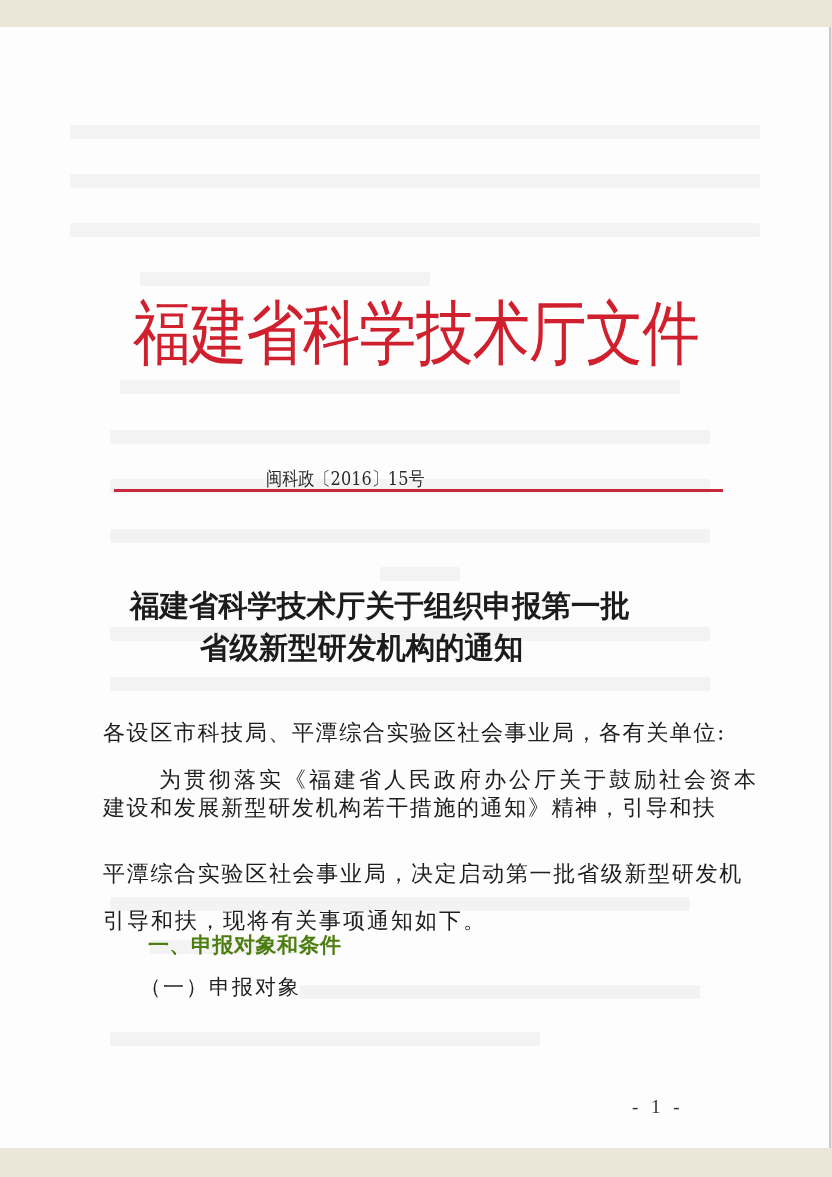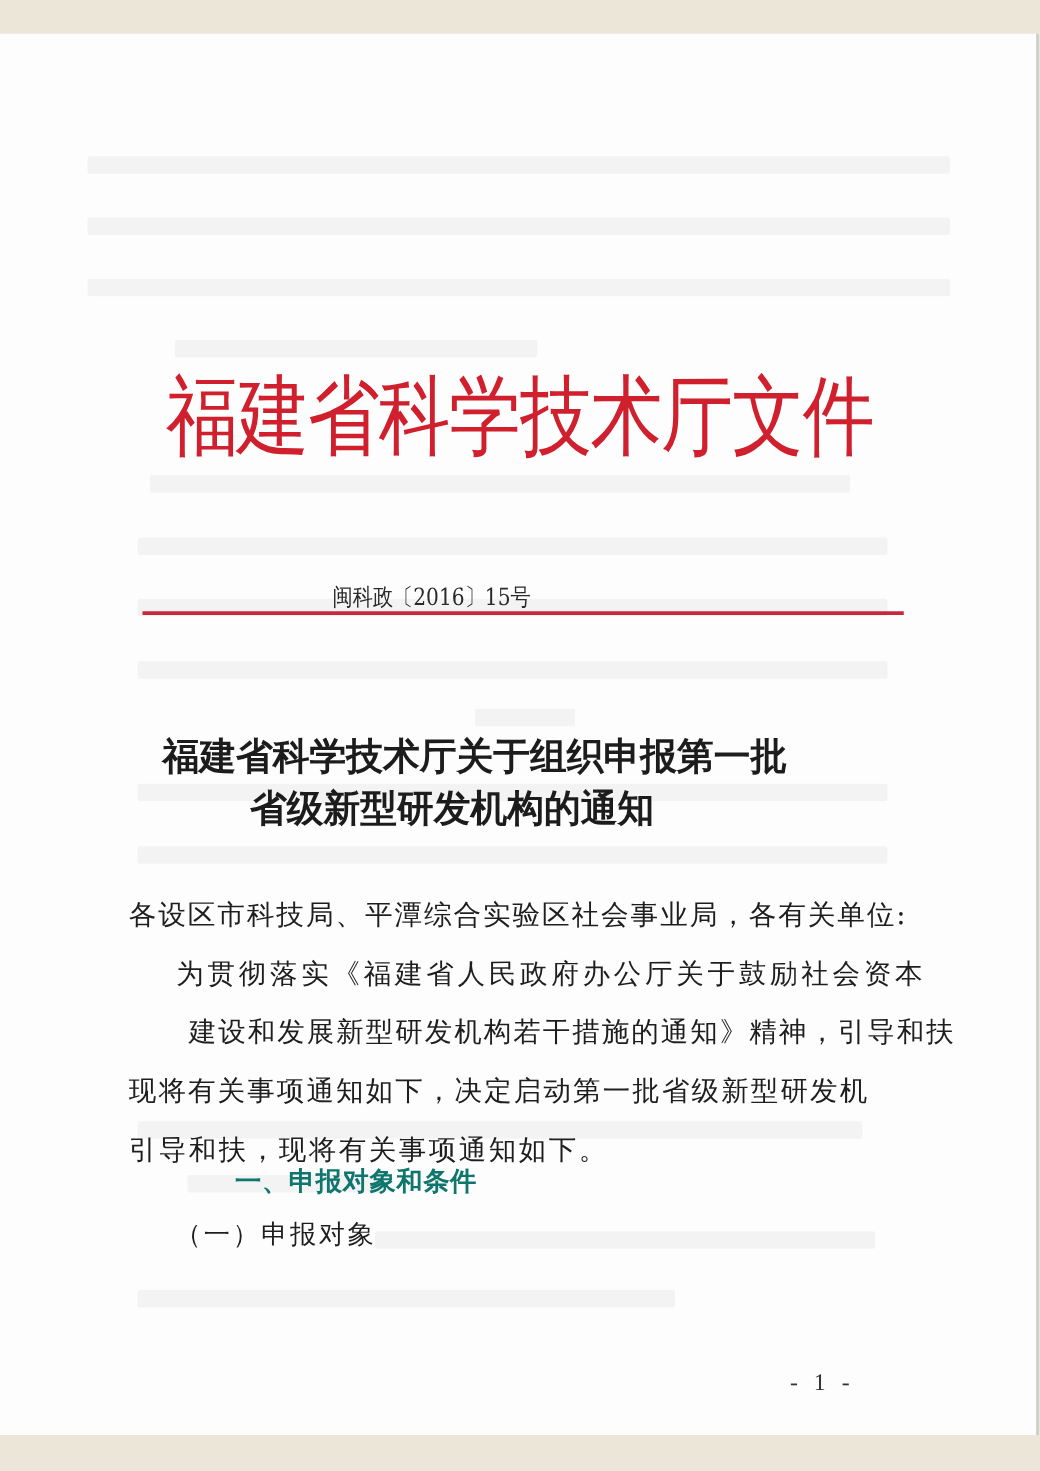--- a/index.html
+++ b/index.html
@@ -38,23 +38,22 @@
     transform-origin: left top; transform: scaleX(0.98);
   }
   .t1 { left: 130px; top: 588px; letter-spacing: 0px; }
   .t2 { left: 200px; top: 630px; letter-spacing: 0px; }
   .body-line {
     font-size: 22px; line-height: 28px; color: #1e1e1e;
     font-family: "DejaVu Serif", serif;
     transform-origin: left top;
   }
   .h1 {
-    font-size: 21px; line-height: 28px; color: #0f766e; font-weight: bold;
+    font-size: 21px; line-height: 28px; color: #4d7c0f; font-weight: bold;
     font-family: "DejaVu Sans", sans-serif;
-    margin-left: 40px;
   }
   .h2 {
     font-size: 21px; line-height: 28px; color: #1e1e1e;
     font-family: "DejaVu Serif", serif;
     text-align: right;
   }
   .page-no {
     left: 632px; top: 1096px; font-size: 19px; color: #333;
     font-family: "Liberation Serif", serif; letter-spacing: 4px;
   }
@@ -84,21 +83,21 @@
 <div class="abs red-title">福建省科学技术厅文件</div>
 
 <div class="abs doc-no">闽科政〔2016〕15号</div>
 
 <div class="red-rule"></div>
 
 <div class="abs title t1">福建省科学技术厅关于组织申报第一批</div>
 <div class="abs title t2">省级新型研发机构的通知</div>
 
 <div class="abs body-line" style="left:103px;top:719px;transform:scaleX(1.005);letter-spacing:1.5px;">各设区市科技局、平潭综合实验区社会事业局，各有关单位:</div>
-<div class="abs body-line" style="left:141px;top:766px;letter-spacing:3px;">为贯彻落实《福建省人民政府办公厅关于鼓励社会资本</div>
-<div class="abs body-line" style="left:103px;top:813px;letter-spacing:1.6px;margin-left:48px;">建设和发展新型研发机构若干措施的通知》精神，引导和扶</div>
-<div class="abs body-line" style="left:103px;top:860px;letter-spacing:1.7px;">现将有关事项通知如下，决定启动第一批省级新型研发机</div>
+<div class="abs body-line" style="left:159px;top:766px;letter-spacing:3px;">为贯彻落实《福建省人民政府办公厅关于鼓励社会资本</div>
+<div class="abs body-line" style="left:103px;top:794px;letter-spacing:1.6px;">建设和发展新型研发机构若干措施的通知》精神，引导和扶</div>
+<div class="abs body-line" style="left:103px;top:860px;letter-spacing:1.7px;">平潭综合实验区社会事业局，决定启动第一批省级新型研发机</div>
 <div class="abs body-line" style="left:103px;top:907px;letter-spacing:2px;">引导和扶，现将有关事项通知如下。</div>
 
 <div class="abs h1" style="left:148px;top:931px;letter-spacing:0.5px;">一、申报对象和条件</div>
 <div class="abs h2" style="left:140px;top:973px;letter-spacing:2px;">（一）申报对象</div>
 
 <div class="abs page-no">- 1 -</div>
 
 </body></html>

